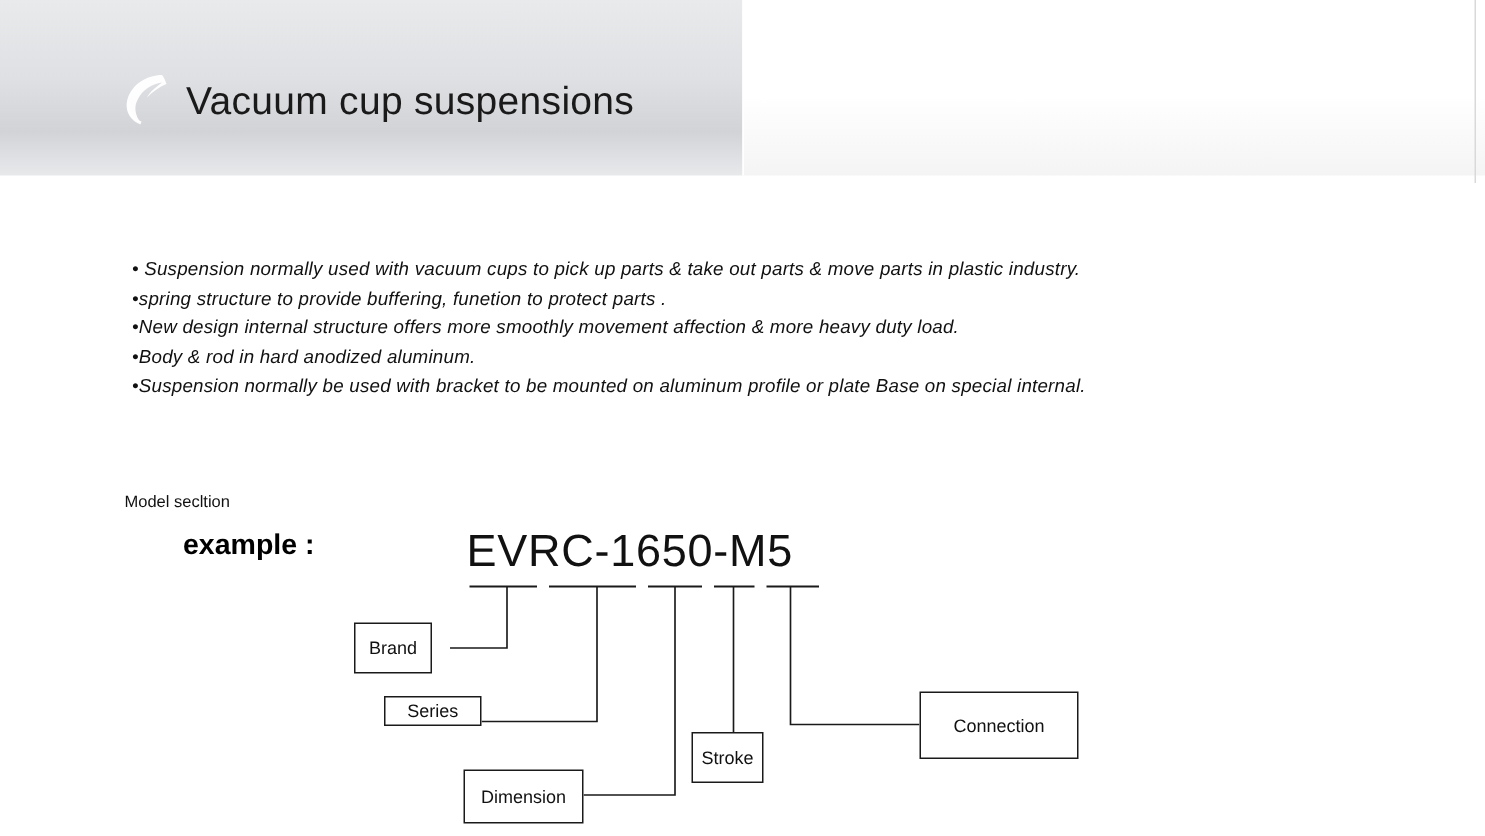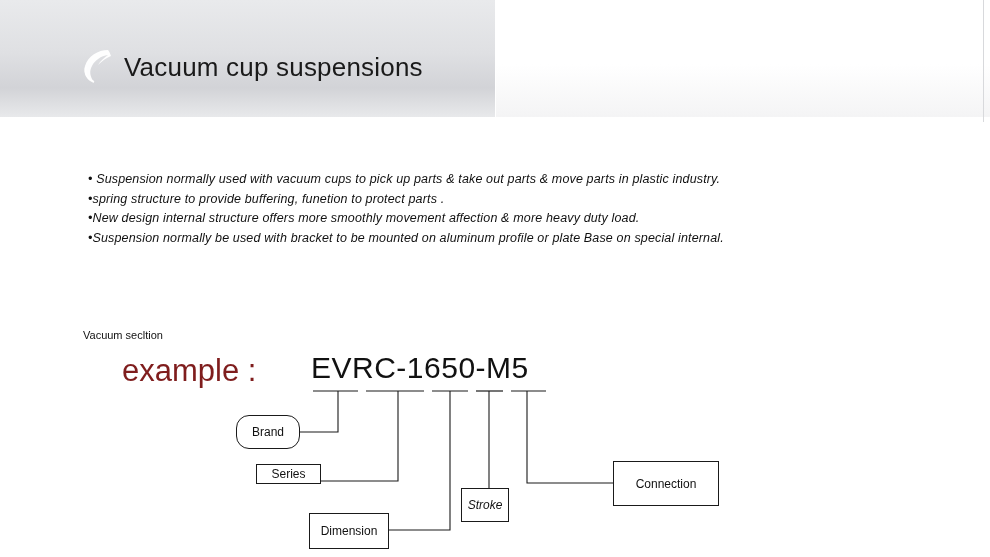--- a/index.html
+++ b/index.html
@@ -104,24 +104,24 @@
     left: 83px;
     top: 329px;
     font-size: 11px;
     color: #111111;
     white-space: nowrap;
   }
   .example-word {
     position: absolute;
     left: 122px;
     top: 353px;
-    font-size: 31px;
-    color: #7f1d1d;
-    white-space: nowrap;
-    font-weight: 400;
+    font-size: 19px;
+    color: #000000;
+    white-space: nowrap;
+    font-weight: 700;
   }
   .model-code {
     position: absolute;
     left: 311px;
     top: 351px;
     font-size: 30px;
     color: #111111;
     white-space: nowrap;
     letter-spacing: 0.5px;
     font-weight: 400;
@@ -167,24 +167,25 @@
     </span>
     <div class="page-title">Vacuum cup suspensions</div>
   </div>
 </div>
 <div class="right-rule"></div>
 
 <div class="bullets">
   <div class="bullet-line">• Suspension normally used with vacuum cups to pick up parts &amp; take out parts &amp; move parts in plastic industry.</div>
   <div class="bullet-line">•spring structure to provide buffering, funetion to protect parts .</div>
   <div class="bullet-line">•New design internal structure offers more smoothly movement affection &amp; more heavy duty load.</div>
+  <div class="bullet-line">•Body &amp; rod in hard anodized aluminum.</div>
   <div class="bullet-line">•Suspension normally be used with bracket to be mounted on aluminum profile or plate Base on special internal.</div>
 </div>
 
-<div class="model-label">Vacuum secltion</div>
+<div class="model-label">Model secltion</div>
 <div class="example-word">example :</div>
 <div class="model-code">EVRC-1650-M5</div>
 
 <svg class="leader-svg" xmlns="http://www.w3.org/2000/svg">
 
   <line x1="313" y1="391" x2="358" y2="391" stroke="#1a1a1a" stroke-width="1.2"></line>
   <line x1="366" y1="391" x2="424" y2="391" stroke="#1a1a1a" stroke-width="1.2"></line>
   <line x1="432" y1="391" x2="468" y2="391" stroke="#1a1a1a" stroke-width="1.2"></line>
   <line x1="476" y1="391" x2="503" y2="391" stroke="#1a1a1a" stroke-width="1.2"></line>
   <line x1="511" y1="391" x2="546" y2="391" stroke="#1a1a1a" stroke-width="1.2"></line>
@@ -193,27 +194,27 @@
 
   <polyline points="398,391 398,481 321,481" fill="none" stroke="#1a1a1a" stroke-width="1.1"></polyline>
 
   <polyline points="450,391 450,530 389,530" fill="none" stroke="#1a1a1a" stroke-width="1.1"></polyline>
 
   <polyline points="489,391 489,488" fill="none" stroke="#1a1a1a" stroke-width="1.1"></polyline>
 
   <polyline points="527,391 527,483 613,483" fill="none" stroke="#1a1a1a" stroke-width="1.1"></polyline>
 </svg>
 
-<div class="callout" style="left:236px; top:415px; width:64px; height:34px;border-radius:13px;">
+<div class="callout" style="left:236px; top:415px; width:52px; height:34px;">
   <span>Brand</span>
 </div>
 <div class="callout" style="left:256px; top:464px; width:65px; height:20px;">
   <span>Series</span>
 </div>
 <div class="callout" style="left:309px; top:513px; width:80px; height:36px;">
   <span>Dimension</span>
 </div>
-<div class="callout" style="left:461px; top:488px; width:48px; height:34px;font-style:italic;">
+<div class="callout" style="left:461px; top:488px; width:48px; height:34px;">
   <span>Stroke</span>
 </div>
 <div class="callout" style="left:613px; top:461px; width:106px; height:45px;">
   <span>Connection</span>
 </div>
 
 </body></html>

